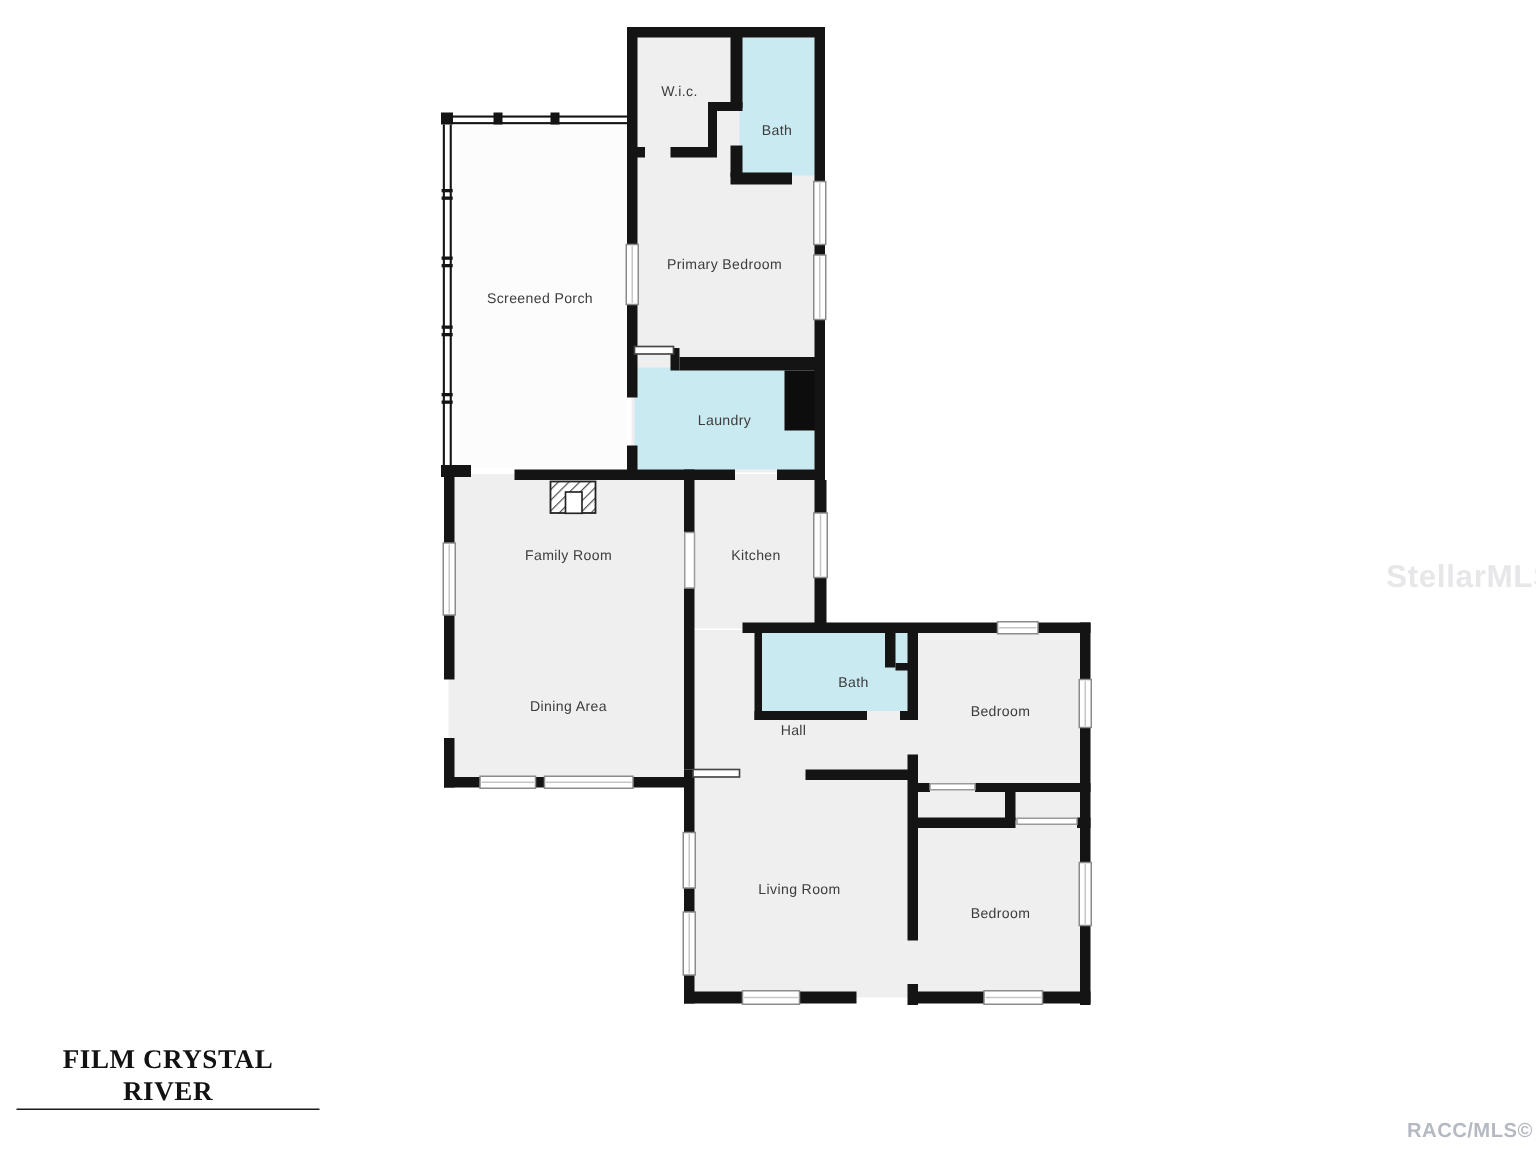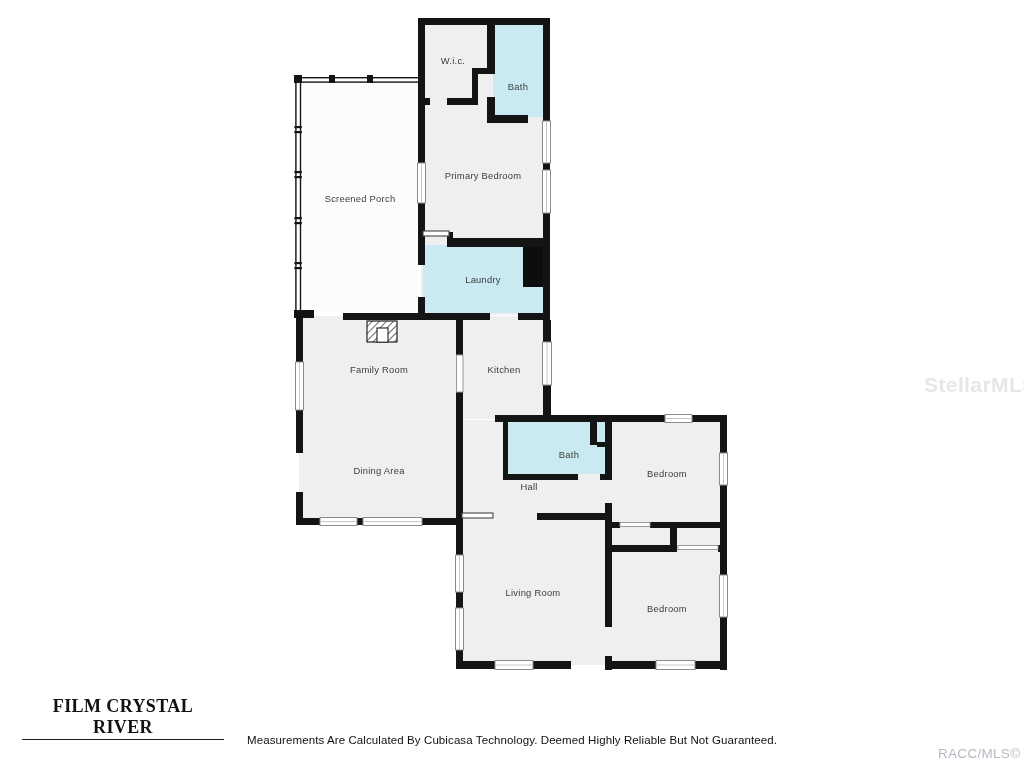--- a/index.html
+++ b/index.html
@@ -12,31 +12,31 @@
   .wall{fill:#141414;}
   .fillroom{fill:#efefef;}
   .fillporch{fill:#fcfcfc;}
   .fillwet{fill:#c9eaf1;}
   .win{fill:#ffffff;stroke:#8b8b8b;stroke-width:1;}
   .winline{stroke:#c6c6c6;stroke-width:1;}
   .leaf{fill:#ffffff;stroke:#444444;stroke-width:1.1;}
   .leaf-light{fill:#ffffff;stroke:#9a9a9a;stroke-width:1;}
   .opening{fill:#ffffff;stroke:#9a9a9a;stroke-width:1;}
   .screen{fill:#141414;}
-  .branding{position:absolute;left:22px;top:696px;width:202px;text-align:center;
+  .branding{position:absolute;left:11px;top:696px;width:202px;text-align:center;
             font-family:"Liberation Serif",serif;font-weight:bold;color:#121212;}
   .branding .b1{font-size:18px;letter-spacing:.4px;border-bottom:1.6px solid #1b1b1b;
                 padding-bottom:1px;display:inline-block;}
   .branding .b2{font-size:17px;letter-spacing:.4px;margin-top:1px;}
   .disclaimer{position:absolute;left:0;right:0;top:734px;text-align:center;
               font-size:11.5px;color:#101010;letter-spacing:.1px;}
   .watermark-mls{position:absolute;left:924px;top:373px;font-size:21px;font-weight:bold;
                  color:#e7e7ea;letter-spacing:.4px;}
   .mls-credit{position:absolute;left:938px;top:746px;font-size:13.5px;color:#b5b9c1;
-              letter-spacing:.3px;}
+              letter-spacing:.3px;font-weight:bold;}
 </style>
 </head>
 <body>
 
 <div class="stage">
 
 <svg width="1024" height="768" viewBox="0 0 1024 768">
   <defs>
     <pattern id="fp-hatch" width="5" height="5" patternUnits="userSpaceOnUse" patternTransform="rotate(45)">
       <rect width="5" height="5" fill="#ffffff"></rect>
@@ -224,17 +224,16 @@
     <text class="room-label" x="667" y="612">Bedroom</text>
   </g>
 </svg>
 
 <div class="watermark-mls">StellarMLS</div>
 
 <div class="branding">
   <div class="b1">FILM CRYSTAL RIVER</div>
 </div>
 
-<div class="disclaimer">Measurements Are Calculated By Cubicasa Technology. Deemed Highly Reliable But Not Guaranteed.</div>
 
 <div class="mls-credit">RACC/MLS©</div>
 
 </div>
 
 </body></html>

